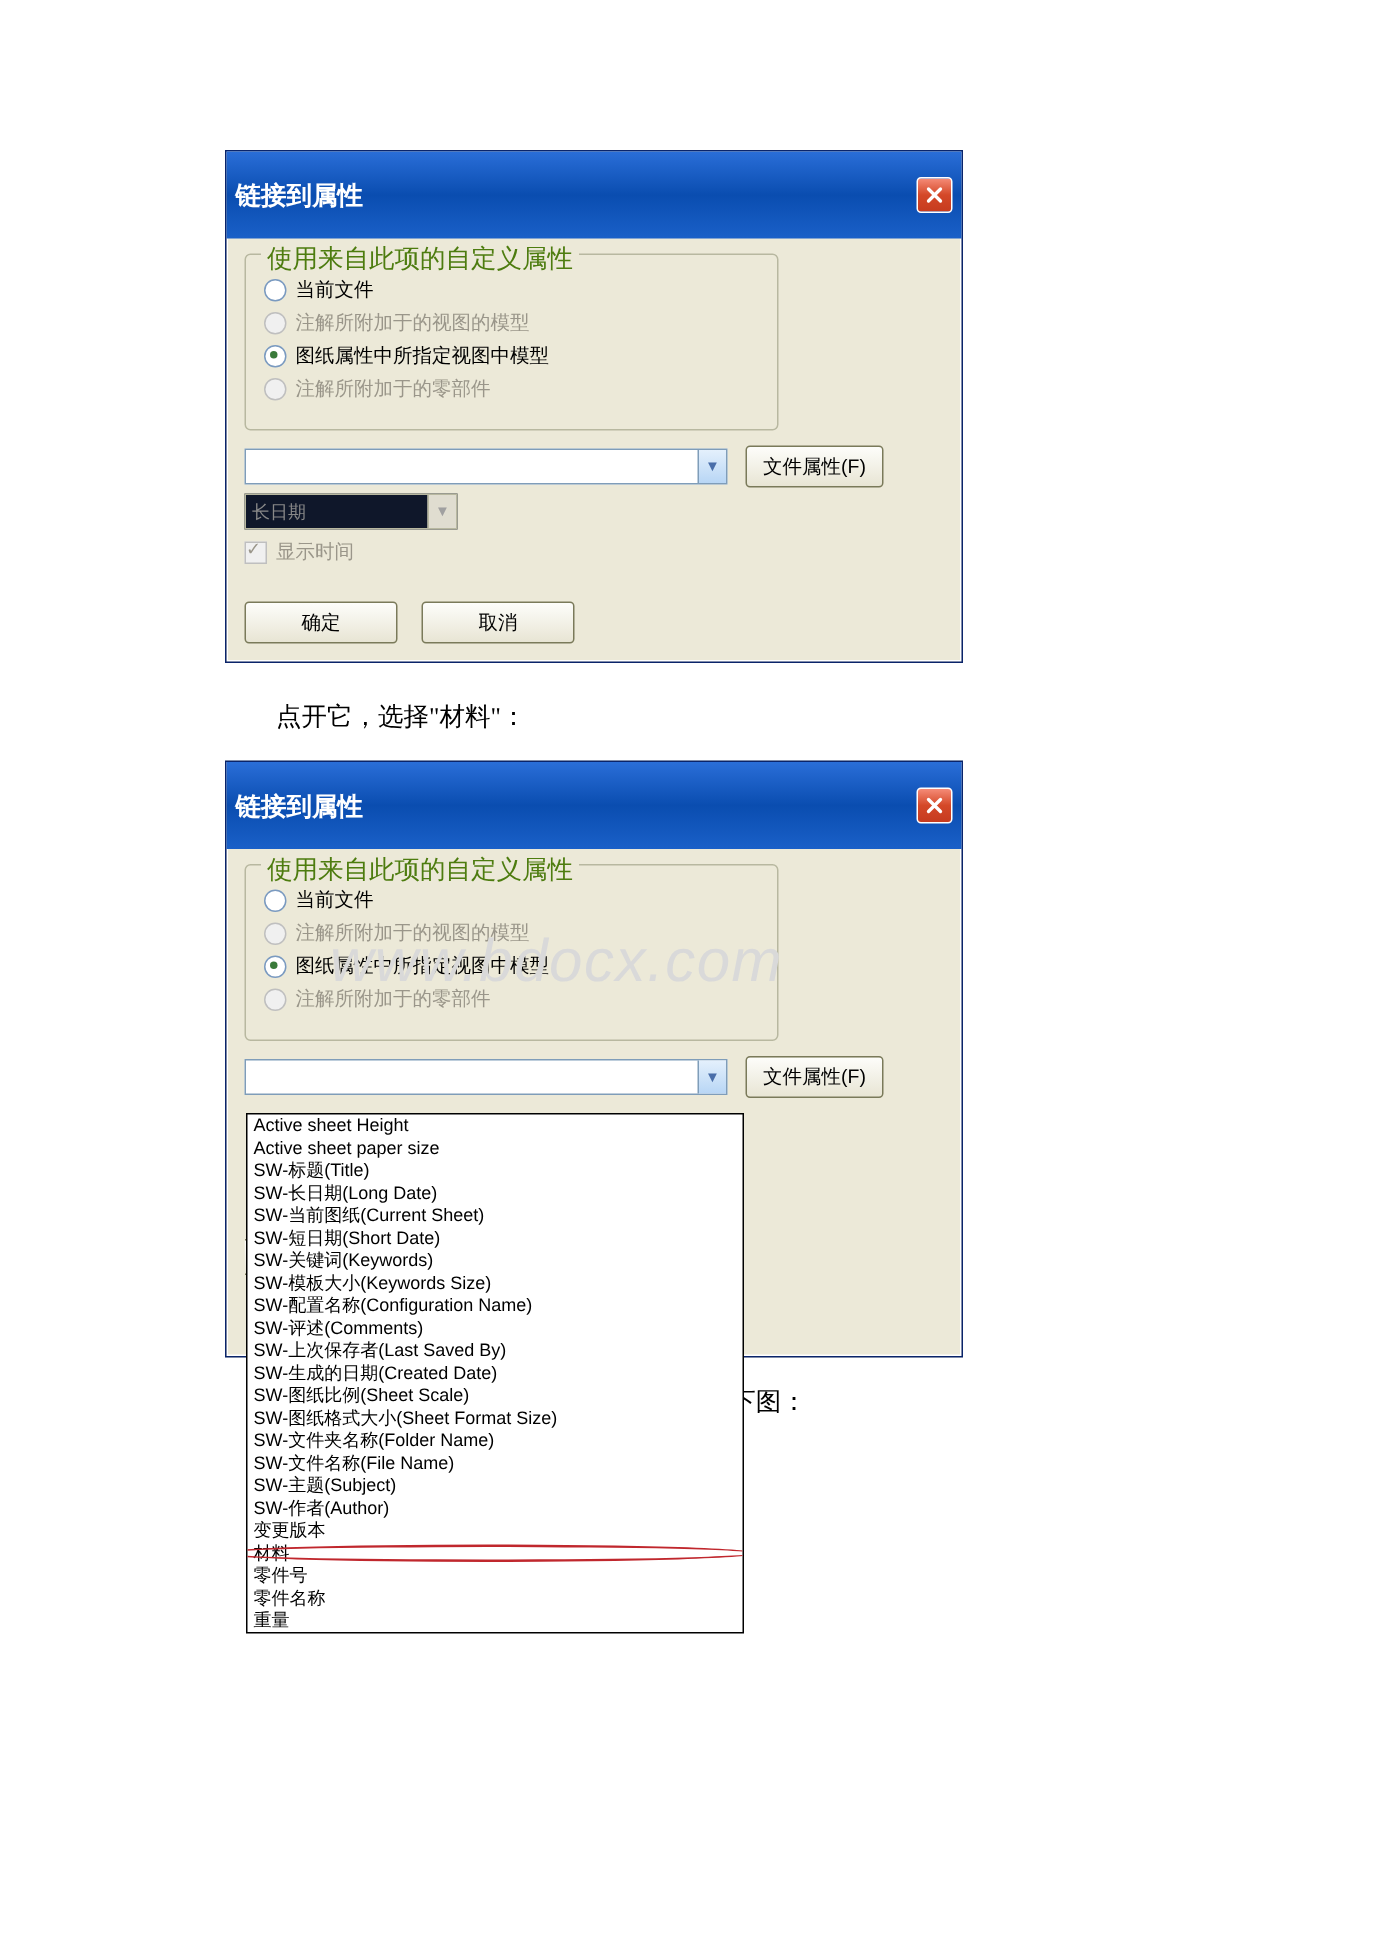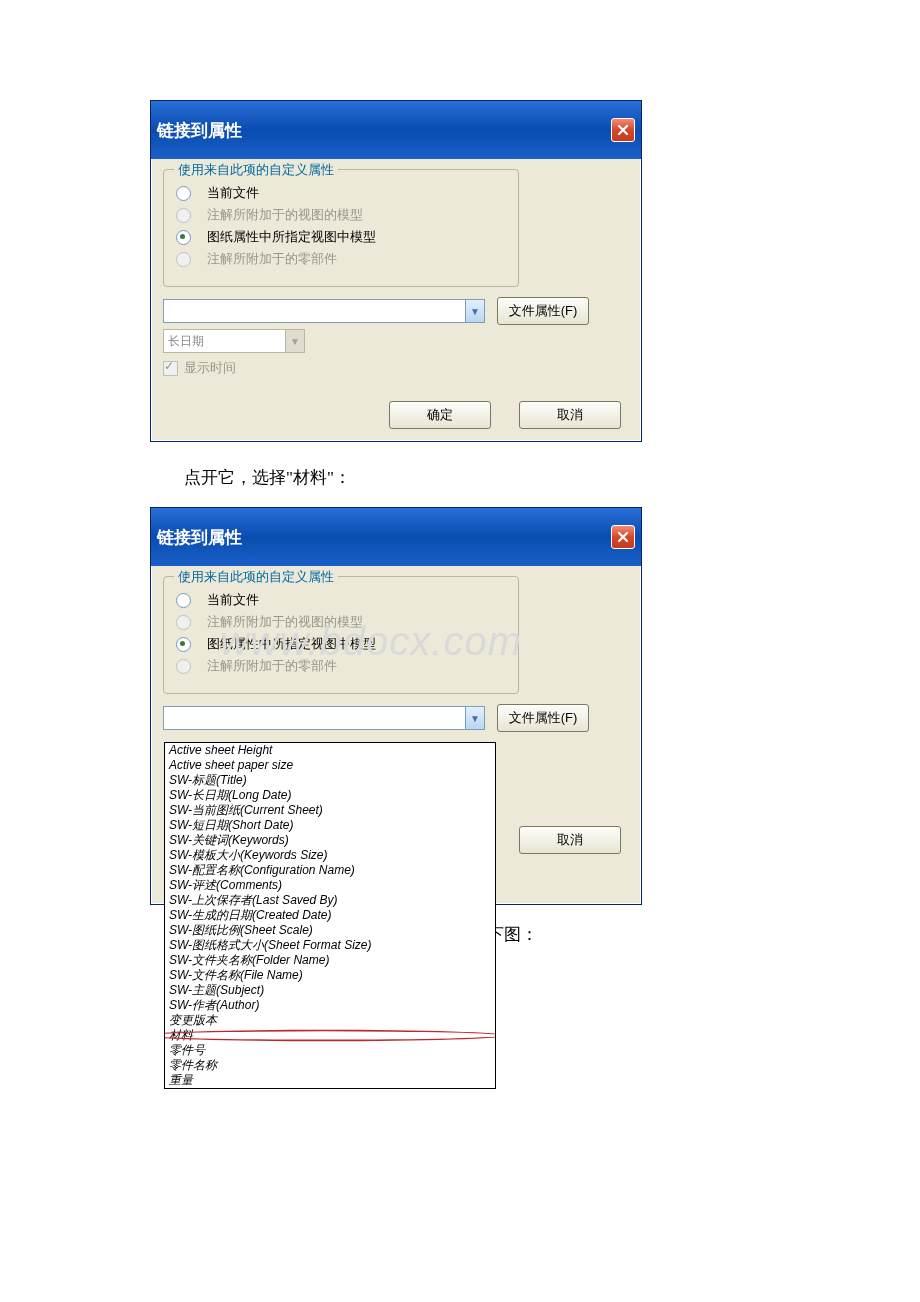--- a/index.html
+++ b/index.html
@@ -55,27 +55,27 @@
     padding: 10px 12px 14px 12px;
     margin-bottom: 10px;
     position: relative;
     width: 330px;
   }
   .groupbox-title {
     position: absolute;
     top: -9px; left: 10px;
     background: #ece9d8;
     padding: 0 4px;
-    color: #0369a1;
-    font-size: 13px;
+    color: #4d7c0f;
+    font-size: 17px;
   }
   .radio-row {
     display: flex;
     align-items: center;
-    gap: 16px;
+    gap: 6px;
     margin: 4px 0;
     font-size: 13px;
     font-family: Liberation Mono, monospace;
   }
   .radio {
     width: 13px; height: 13px;
     border: 1px solid #7a9ac0;
     border-radius: 50%;
     background: #fff;
     position: relative;
@@ -115,21 +115,21 @@
   .combo .combo-arrow {
     width: 18px;
     background: linear-gradient(to bottom, #e4f0fc, #b8d6f5);
     border-left: 1px solid #7f9db9;
     display: flex;
     align-items: center;
     justify-content: center;
     color: #4a6ea9;
     font-size: 10px;
   }
-  .combo.disabled { background: #ffffff; border-color: #b8b8a0; }
+  .combo.disabled { background: #0f172a; border-color: #b8b8a0; }
   .combo.disabled .combo-arrow { background: #e0ddd0; border-left-color: #b8b8a0; color: #a0a0a0; }
   .win-btn {
     border: 1px solid #7a7a5a;
     background: linear-gradient(to bottom, #fdfdfa, #e8e5d4);
     padding: 2px 10px;
     height: 22px;
     font-size: 13px;
     border-radius: 3px;
     display: inline-flex;
     align-items: center;
@@ -151,43 +151,41 @@
   }
   .checkbox.checked::after {
     content: "✓";
     position: absolute;
     left: 0; top: -3px;
     font-size: 12px;
     color: #9a968a;
   }
   .dialog-buttons {
     display: flex;
-    justify-content: flex-end;
-    gap: 28px;
+    gap: 16px;
     padding-right: 8px;
     padding-top: 24px;
   }
   .body-text {
     font-size: 17px;
     font-family: SimSun, serif;
     margin: 24px 0 18px 0;
     text-indent: 2em;
   }
   .dropdown-list {
     position: absolute;
     left: 13px;
     width: 330px;
     background: #fff;
     border: 1px solid #000;
     font-size: 12px;
     font-family: Arial, SimSun, sans-serif;
     line-height: 15px;
     z-index: 5;
     overflow: hidden;
-    font-style: italic;
   }
   .dropdown-list .item {
     padding: 0 4px;
     white-space: nowrap;
     cursor: pointer;
   }
   .circled {
     position: relative;
   }
   .circled::before {

